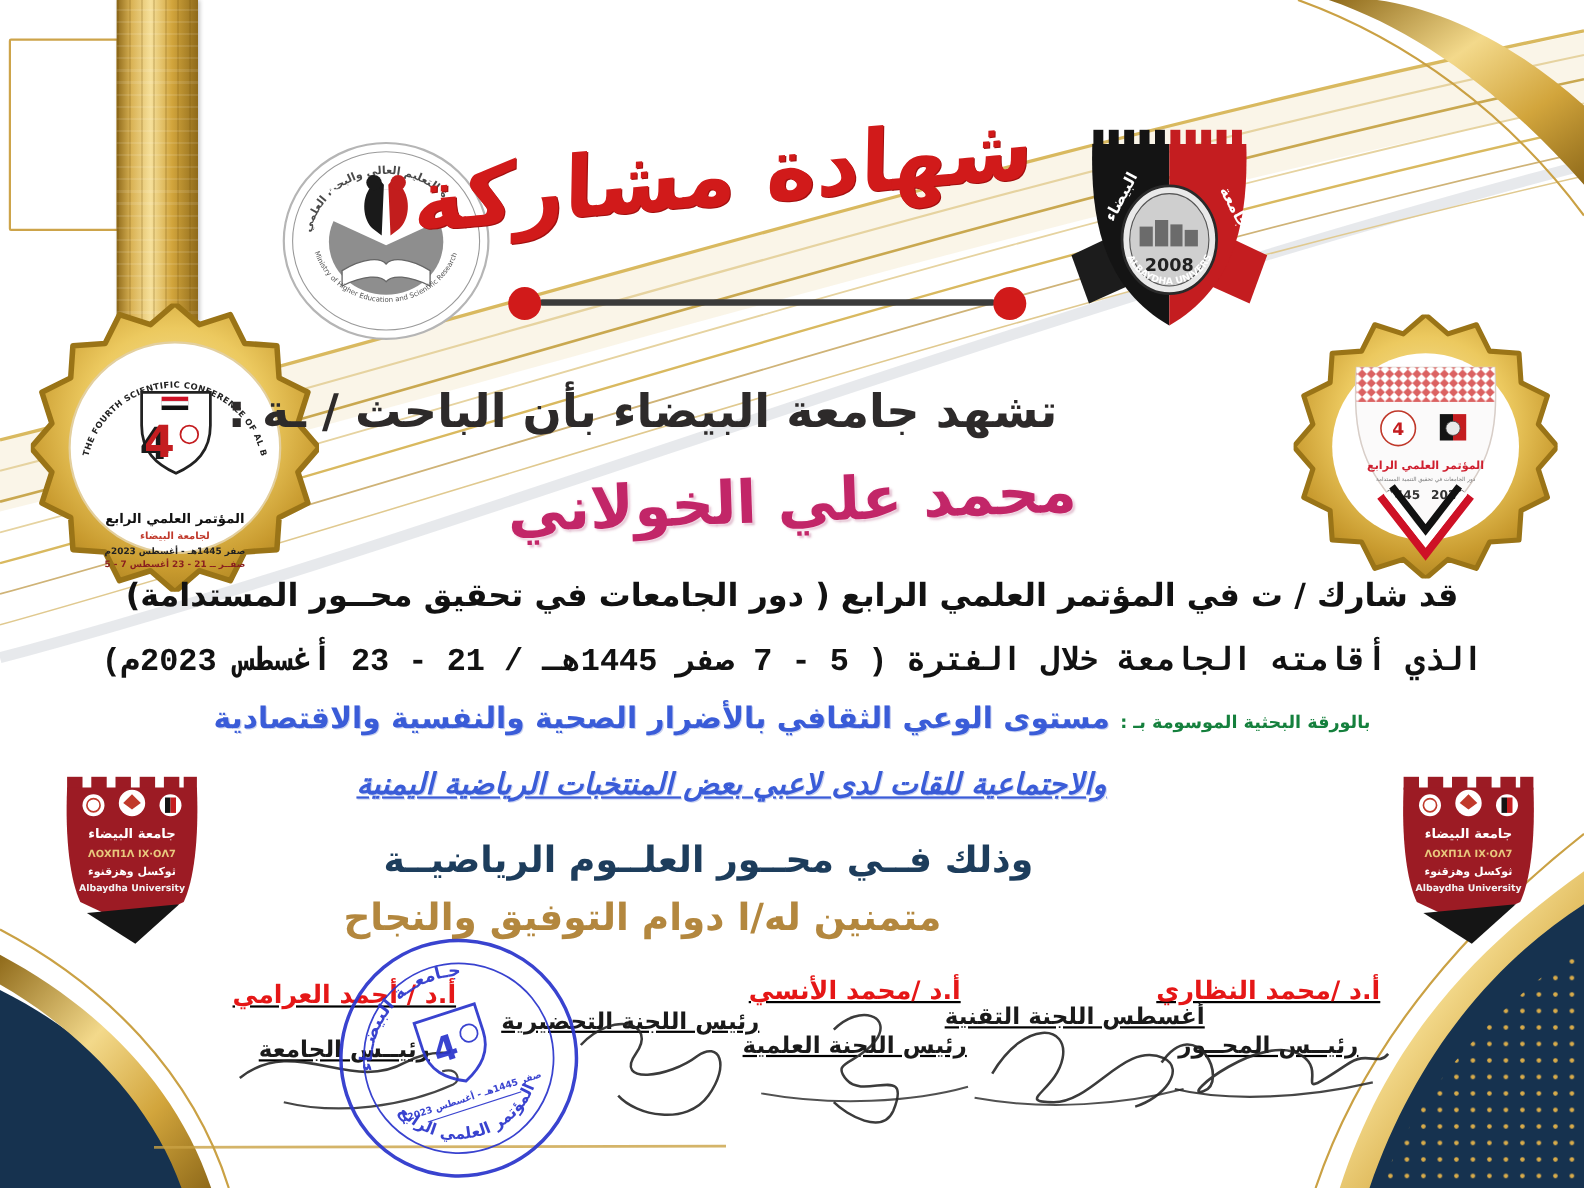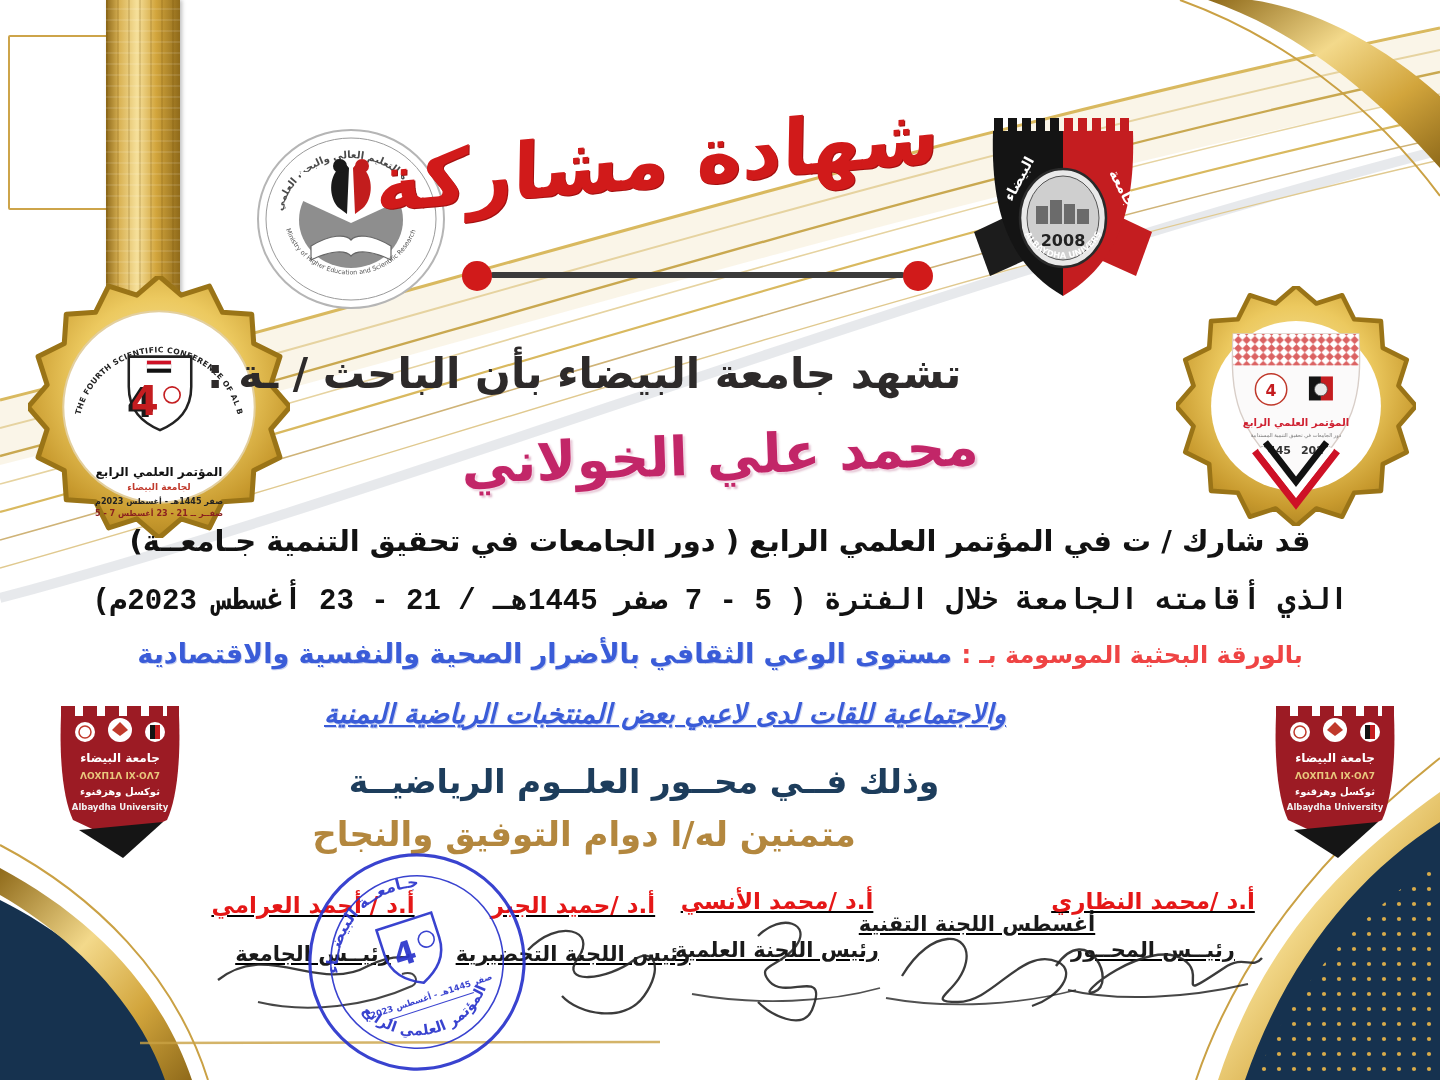--- a/index.html
+++ b/index.html
@@ -24,21 +24,21 @@
      text-align:center;transform:rotate(-5deg) skewX(-6deg);white-space:nowrap;letter-spacing:2px;
      text-shadow:1px 1px 0 #a31010;}
   .title-bar{left:490px;top:272px;width:415px;height:6px;background:#3b3b3b;border-radius:3px;}
   .title-dot{width:30px;height:30px;border-radius:50%;background:#d11a1a;top:261px;}
   .heading{left:0;top:349px;width:1168px;font-size:42px;font-weight:bold;color:#2d2a2a;}
   .name{left:0;top:424px;width:1440px;font-size:54px;font-weight:bold;color:#c22668;
         transform:rotate(-2deg);text-shadow:0 0 6px #ffffff,0 0 2px #ffd7ea,2px 2px 2px rgba(150,20,80,.35);}
   .bline{left:0;width:1440px;font-size:29px;font-weight:bold;color:#121212;}
   .b1{top:524px;} .b2{top:582px;font-family:Liberation Mono, monospace;}
   .paper-line{left:0;top:638px;width:1440px;font-size:27px;font-weight:bold;}
-  .paper-label{color:#ef4444;font-size:24px;}
+  .paper-label{color:#15803d;font-size:16px;}
   .paper-blue{color:#3a5cd8;text-shadow:1px 1px 0 rgba(40,70,190,.25);}
   .paper2{left:0;top:698px;width:1330px;font-size:27px;font-weight:bold;color:#3a5cd8;font-style:italic;
           text-shadow:1px 1px 0 rgba(40,70,190,.25);text-decoration:underline;}
   .track{left:0;top:762px;width:1288px;font-size:33px;font-weight:bold;color:#1d3d5c;}
   .wish{left:0;top:814px;width:1168px;font-size:34px;font-weight:bold;color:#b3873e;}
   
   .sig{width:250px;text-align:center;text-decoration:underline;}
   .sig .nm{font-size:23px;font-weight:bold;color:#e51717;white-space:nowrap;}
   .sig .tt{font-size:21px;font-weight:bold;color:#1a1a1a;margin-top:24px;white-space:nowrap;}
   .sig svg{position:absolute;left:10px;top:18px;}
@@ -215,21 +215,21 @@
     <text x="108" y="182" font-size="12" font-weight="bold" fill="#333" text-anchor="middle">1445</text>
     <g fill="none" stroke-linecap="square">
       <path d="M88,182 L130,236 L172,182" stroke="#ce1126" stroke-width="8"></path>
       <path d="M94,178 L130,224 L166,178" stroke="#ffffff" stroke-width="7"></path>
       <path d="M99,172 L130,212 L161,172" stroke="#111111" stroke-width="7"></path>
     </g>
   </svg>
 
   <div class="abs z2 heading center rtl">تشهد جامعة البيضاء بأن الباحث / ـة :</div>
   <div class="abs z2 name center rtl">محمد علي الخولاني</div>
-  <div class="abs z2 bline b1 center rtl">قد شارك / ت  في المؤتمر العلمي الرابع ( دور الجامعات في تحقيق التنمية جـامعــة)</div>
+  <div class="abs z2 bline b1 center rtl">قد شارك / ت  في المؤتمر العلمي الرابع ( دور الجامعات في تحقيق محــور المستدامة)</div>
   <div class="abs z2 bline b2 center rtl">الذي أقامته الجامعة خلال الفترة ( 5 - 7  صفر 1445هـ / 21 -  23 أغسطس 2023م)</div>
   <div class="abs z2 paper-line center rtl">
     <span class="paper-label">بالورقة البحثية الموسومة بـ :</span>
     <span> </span>
     <span class="paper-blue">مستوى الوعي الثقافي بالأضرار الصحية والنفسية والاقتصادية</span>
   </div>
   <div class="abs z2 paper2 center rtl">والاجتماعية للقات لدى لاعبي بعض المنتخبات الرياضية اليمنية</div>
   <div class="abs z2 track center rtl">وذلك فــي محــور العلــوم الرياضيــة</div>
   <div class="abs z2 wish center rtl">متمنين له/ا  دوام التوفيق والنجاح</div>
 
@@ -301,21 +301,20 @@
   <div class="abs z2 sig" style="left:652px;top:888px">
     <div class="nm rtl">أ.د /محمد الأنسي</div>
     <svg width="230" height="120" viewBox="0 0 230 120">
       <path d="M96,30 C120,6 150,18 134,40 C118,62 92,58 108,76 C124,94 168,60 150,104 C140,126 108,108 96,96" stroke="#262626" stroke-width="2.3" fill="none" opacity=".9"></path>
       <path d="M30,88 C96,100 168,96 218,82" stroke="#262626" stroke-width="1.8" fill="none" opacity=".8"></path>
     </svg>
     <div class="tt rtl">رئيس اللجنة العلمية</div>
   </div>
 
   <div class="abs z2 sig" style="left:448px;top:892px">
-    <div class="nm rtl">أ.د /حميد الجبر</div>
     <svg width="230" height="120" viewBox="0 0 230 120">
       <path d="M70,40 C100,8 140,20 120,48 C100,76 150,70 176,50 C196,36 206,58 186,86 C166,114 120,104 104,86" stroke="#262626" stroke-width="2.3" fill="none" opacity=".9"></path>
     </svg>
     <div class="tt rtl">رئيس اللجنة التحضيرية</div>
   </div>
 
   <div class="abs z2 sig" style="left:188px;top:892px">
     <div class="nm rtl">أ.د / أحمد العرامي</div>
     <svg width="230" height="110" viewBox="0 0 230 110">
       <path d="M20,70 C70,30 120,84 170,56 C200,40 214,52 210,44" stroke="#262626" stroke-width="2.3" fill="none" opacity=".9"></path>

